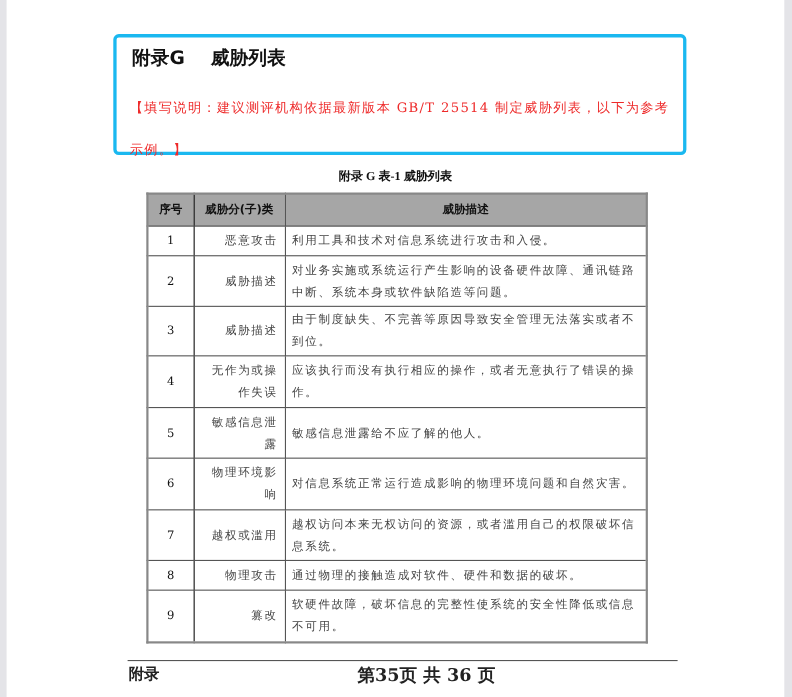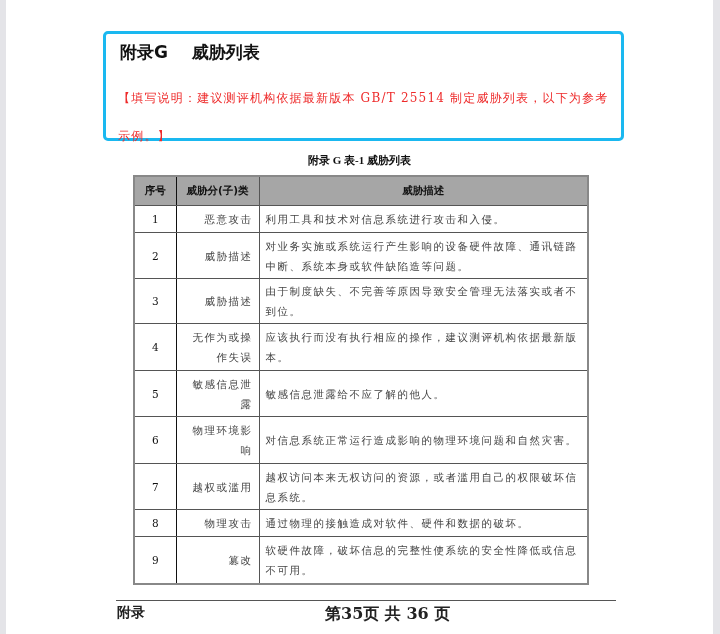--- a/index.html
+++ b/index.html
@@ -96,21 +96,21 @@
         <td class="desc">对业务实施或系统运行产生影响的设备硬件故障、通讯链路中断、系统本身或软件缺陷造等问题。</td>
       </tr>
       <tr style="height:44px">
         <td class="idx">3</td>
         <td class="cat">威胁描述</td>
         <td class="desc">由于制度缺失、不完善等原因导致安全管理无法落实或者不到位。</td>
       </tr>
       <tr style="height:47px">
         <td class="idx">4</td>
         <td class="cat">无作为或操作失误</td>
-        <td class="desc">应该执行而没有执行相应的操作，建议测评机构依据最新版本。</td>
+        <td class="desc">应该执行而没有执行相应的操作，或者无意执行了错误的操作。</td>
       </tr>
       <tr style="height:46px">
         <td class="idx">5</td>
         <td class="cat">敏感信息泄露</td>
         <td class="desc">敏感信息泄露给不应了解的他人。</td>
       </tr>
       <tr style="height:47px">
         <td class="idx">6</td>
         <td class="cat">物理环境影响</td>
         <td class="desc">对信息系统正常运行造成影响的物理环境问题和自然灾害。</td>

